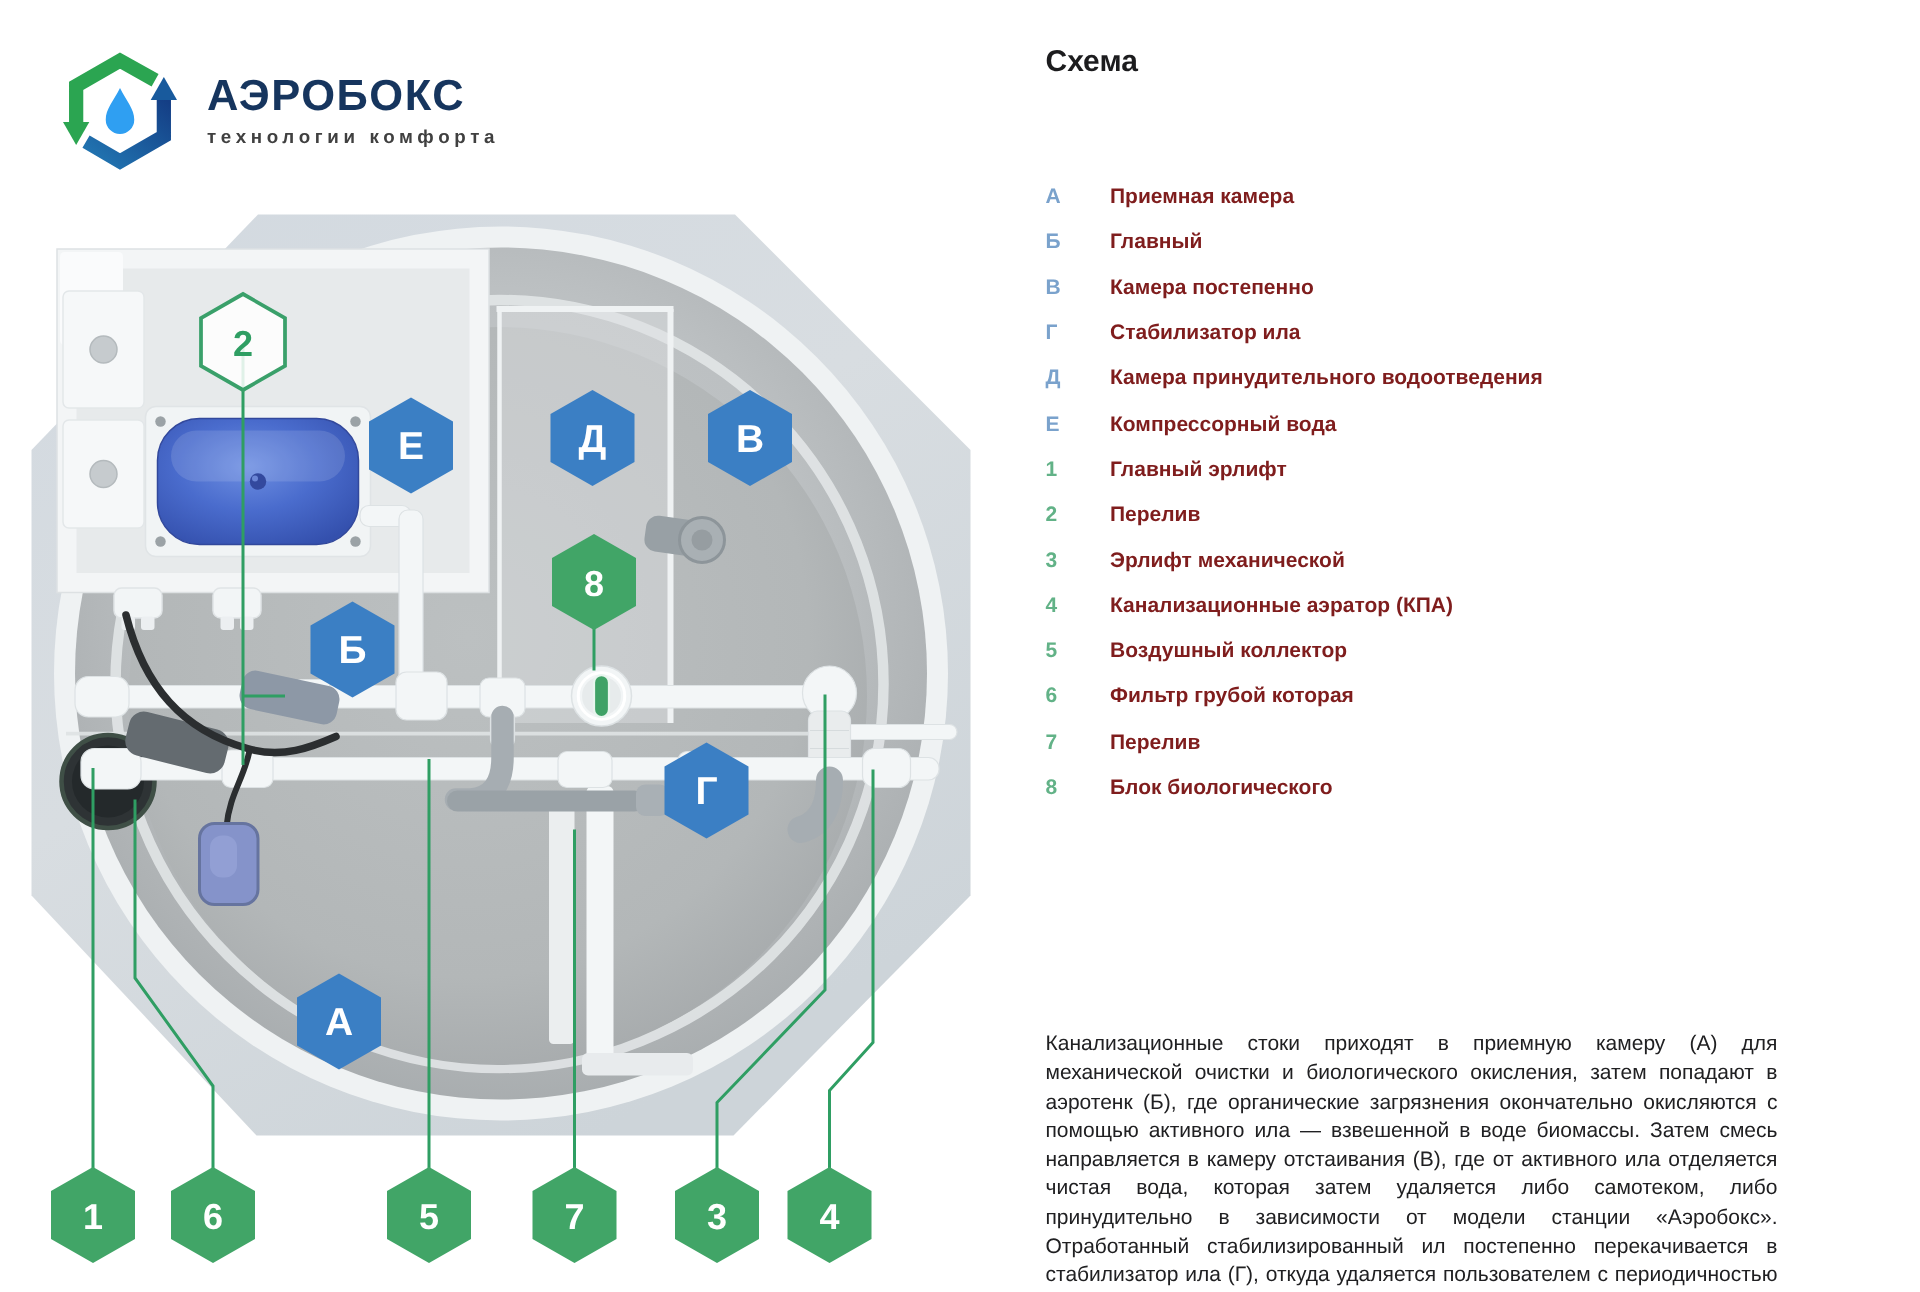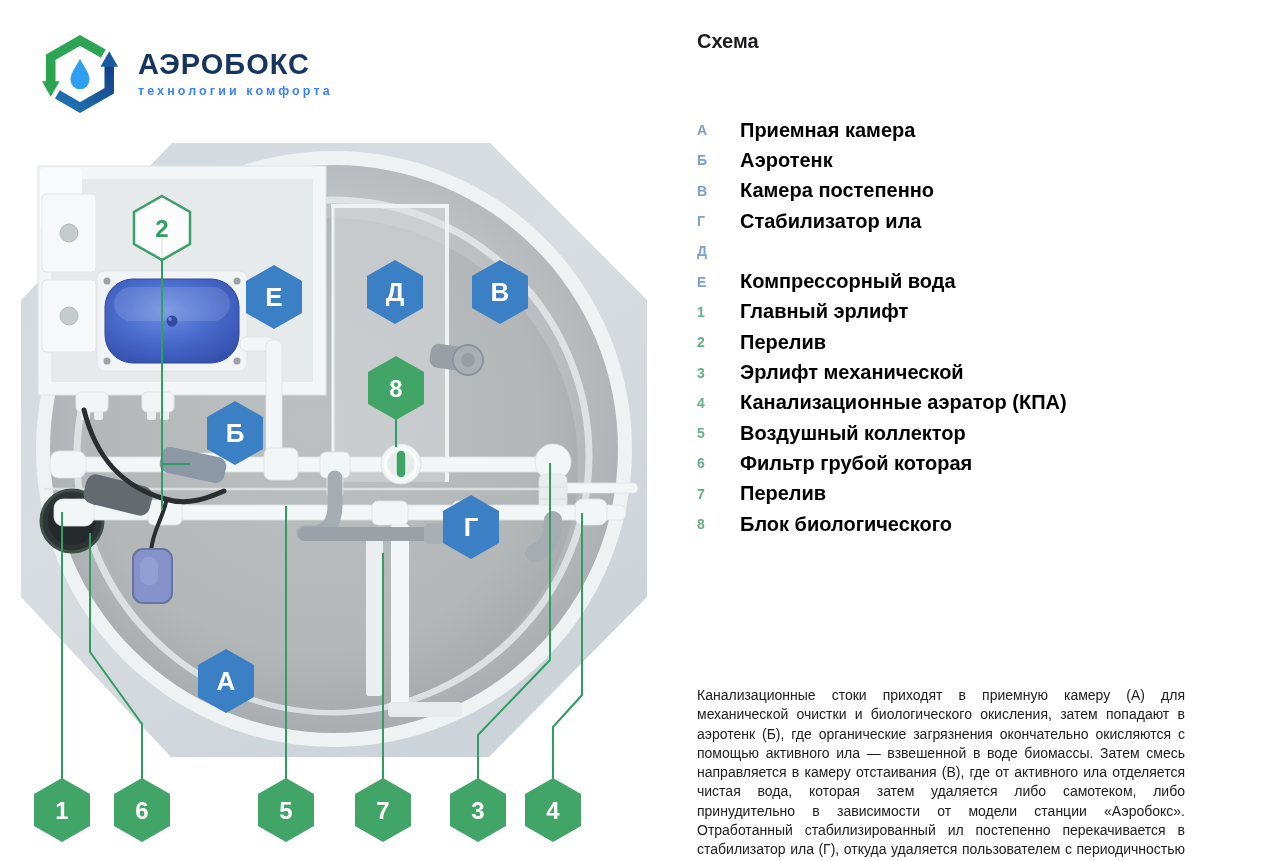--- a/index.html
+++ b/index.html
@@ -4,31 +4,31 @@
 <style>
   html,body{margin:0;padding:0;background:#ffffff;}
   body{font-family:"Liberation Sans", sans-serif;}
   .stage{position:relative;width:1280px;height:861px;background:#ffffff;overflow:hidden;}
 
   
   .logo{position:absolute;left:42px;top:34px;display:flex;align-items:flex-start;gap:20px;justify-content:space-between;}
   .logo-icon{width:76px;height:80px;display:block;}
   .logo-text{padding-top:16px;}
   .logo-title{font-size:29px;font-weight:bold;color:#16355e;letter-spacing:1px;line-height:1;}
-  .logo-sub{font-size:12.5px;font-weight:bold;color:#3b82f6;letter-spacing:3.1px;margin-top:5px;}
+  .logo-sub{font-size:12.5px;font-weight:bold;color:#404040;letter-spacing:3.1px;margin-top:5px;}
 
   
   .panel{position:absolute;left:697px;top:0;width:488px;}
   .panel-title{margin:0;position:absolute;top:30px;left:0;font-size:20px;font-weight:bold;color:#1c1c1e;}
   .legend{position:absolute;top:115px;left:0;width:488px;}
   .lrow{height:30.3px;display:flex;align-items:center;}
   .lkey{width:43px;font-size:14px;font-weight:bold;flex:0 0 43px;}
   .k-letter{color:#7aa2cc;}
   .k-number{color:#62b287;}
-  .llab{font-size:20px;font-weight:bold;color:#000000;white-space:nowrap;}
+  .llab{font-size:14px;font-weight:bold;color:#7f1d1d;white-space:nowrap;}
   .desc{position:absolute;top:686px;left:0;width:488px;margin:0;font-size:14px;line-height:19.3px;
         color:#202022;text-align:justify;}
 
   
   .diagram{position:absolute;left:0;top:0;width:660px;height:861px;}
   .hex-letter{font-size:26px;font-weight:bold;fill:#ffffff;}
   .hex-number{font-size:24px;font-weight:bold;fill:#ffffff;}
   .hex-number-outline{font-size:24px;font-weight:bold;fill:#2f9e63;}
 </style>
 </head>
@@ -261,32 +261,33 @@
   <div class="panel">
     <h1 class="panel-title">Схема</h1>
 
     <div class="legend">
       <div class="lrow">
           <span class="lkey k-letter">А</span>
           <span class="llab">Приемная камера</span>
         </div>
       <div class="lrow">
           <span class="lkey k-letter">Б</span>
-          <span class="llab">Аэротенк</span>
+          <span class="llab">Главный</span>
         </div>
       <div class="lrow">
           <span class="lkey k-letter">В</span>
           <span class="llab">Камера постепенно</span>
         </div>
       <div class="lrow">
           <span class="lkey k-letter">Г</span>
           <span class="llab">Стабилизатор ила</span>
         </div>
       <div class="lrow">
           <span class="lkey k-letter">Д</span>
+          <span class="llab">Камера принудительного водоотведения</span>
         </div>
       <div class="lrow">
           <span class="lkey k-letter">Е</span>
           <span class="llab">Компрессорный вода</span>
         </div>
       <div class="lrow">
           <span class="lkey k-number">1</span>
           <span class="llab">Главный эрлифт</span>
         </div>
       <div class="lrow">

